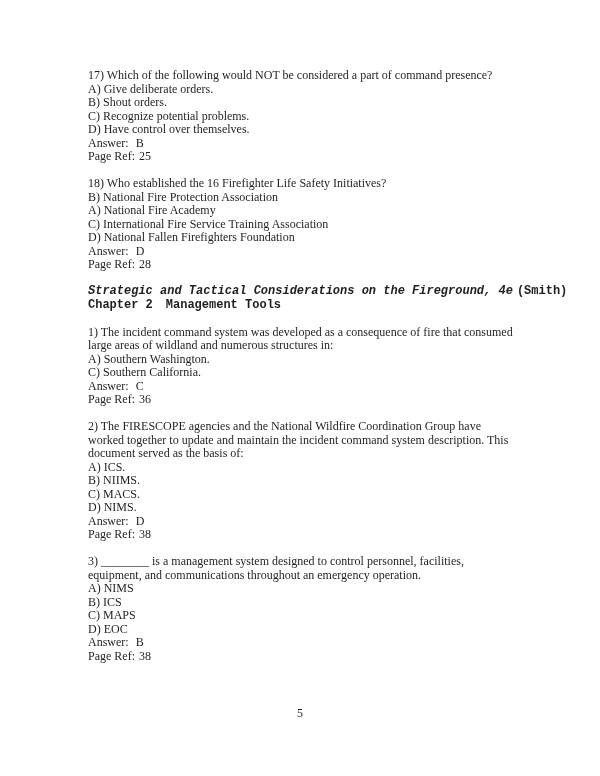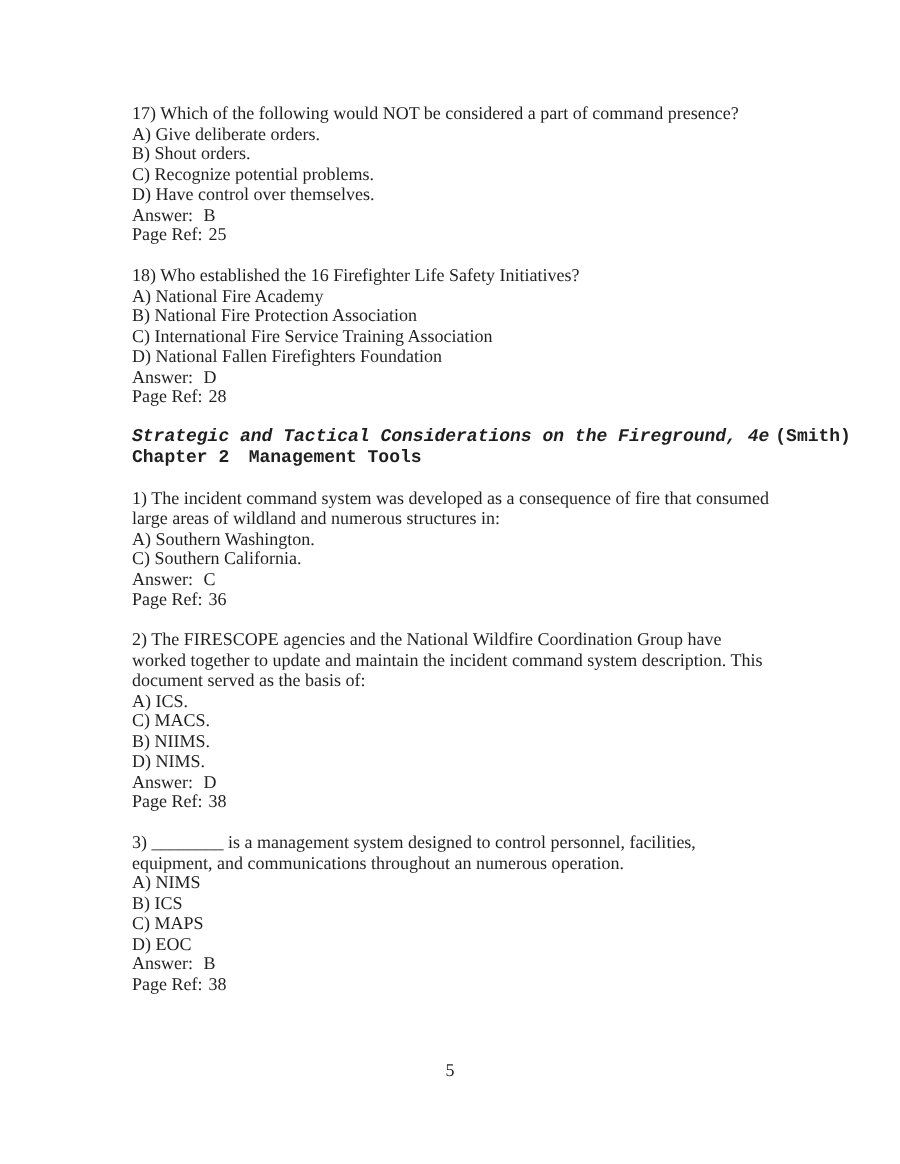--- a/index.html
+++ b/index.html
@@ -73,22 +73,22 @@
       <div class="line">A) Give deliberate orders.</div>
       <div class="line">B) Shout orders.</div>
       <div class="line">C) Recognize potential problems.</div>
       <div class="line">D) Have control over themselves.</div>
       <div class="line"><span>Answer:</span><span class="answer-value">B</span></div>
       <div class="line"><span>Page Ref:</span><span class="ref-value">25</span></div>
     </section>
 
     <section class="block">
       <div class="line">18) Who established the 16 Firefighter Life Safety Initiatives?</div>
+      <div class="line">B) National Fire Protection Association</div>
       <div class="line">A) National Fire Academy</div>
-      <div class="line">B) National Fire Protection Association</div>
       <div class="line">C) International Fire Service Training Association</div>
       <div class="line">D) National Fallen Firefighters Foundation</div>
       <div class="line"><span>Answer:</span><span class="answer-value">D</span></div>
       <div class="line"><span>Page Ref:</span><span class="ref-value">28</span></div>
     </section>
 
     <section class="block heading">
       <div class="line"><span class="italic">Strategic and Tactical Considerations on the Fireground, 4e</span><span class="author">(Smith)</span></div>
       <div class="line"><span>Chapter 2</span><span class="chapter-title">Management Tools</span></div>
     </section>
@@ -100,30 +100,30 @@
       <div class="line">C) Southern California.</div>
       <div class="line"><span>Answer:</span><span class="answer-value">C</span></div>
       <div class="line"><span>Page Ref:</span><span class="ref-value">36</span></div>
     </section>
 
     <section class="block">
       <div class="line">2) The FIRESCOPE agencies and the National Wildfire Coordination Group have</div>
       <div class="line">worked together to update and maintain the incident command system description. This</div>
       <div class="line">document served as the basis of:</div>
       <div class="line">A) ICS.</div>
+      <div class="line">B) NIIMS.</div>
       <div class="line">C) MACS.</div>
-      <div class="line">B) NIIMS.</div>
       <div class="line">D) NIMS.</div>
       <div class="line"><span>Answer:</span><span class="answer-value">D</span></div>
       <div class="line"><span>Page Ref:</span><span class="ref-value">38</span></div>
     </section>
 
     <section class="block">
       <div class="line">3) ________ is a management system designed to control personnel, facilities,</div>
-      <div class="line">equipment, and communications throughout an numerous operation.</div>
+      <div class="line">equipment, and communications throughout an emergency operation.</div>
       <div class="line">A) NIMS</div>
       <div class="line">B) ICS</div>
       <div class="line">C) MAPS</div>
       <div class="line">D) EOC</div>
       <div class="line"><span>Answer:</span><span class="answer-value">B</span></div>
       <div class="line"><span>Page Ref:</span><span class="ref-value">38</span></div>
     </section>
 
   </div>
 

